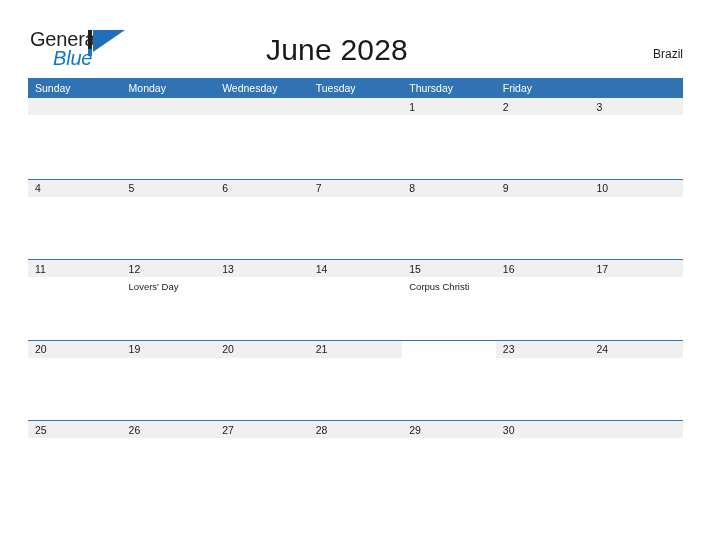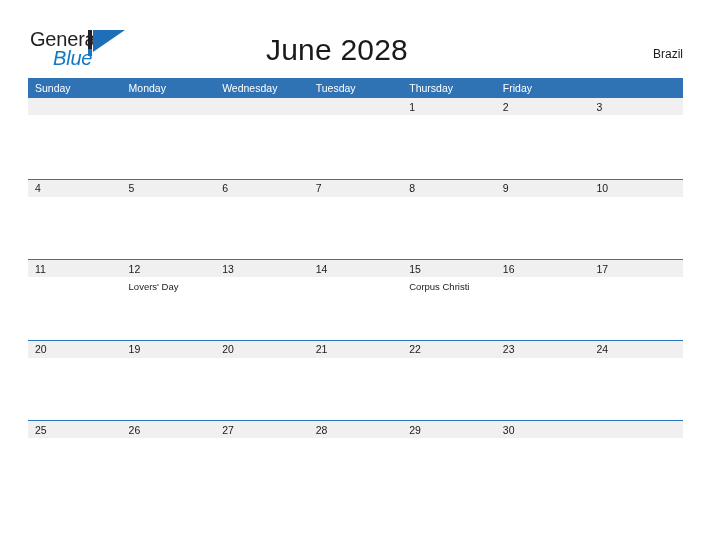--- a/index.html
+++ b/index.html
@@ -338,21 +338,20 @@
             </div>
             <div class="day-cell">
               <div class="day-number-band">20</div>
               <div class="day-events"></div>
             </div>
             <div class="day-cell">
               <div class="day-number-band">21</div>
               <div class="day-events"></div>
             </div>
             <div class="day-cell">
-              <div class="day-number-band">22</div>
               <div class="day-events"></div>
             </div>
             <div class="day-cell">
               <div class="day-number-band">23</div>
               <div class="day-events"></div>
             </div>
             <div class="day-cell">
               <div class="day-number-band">24</div>
               <div class="day-events"></div>
             </div>

